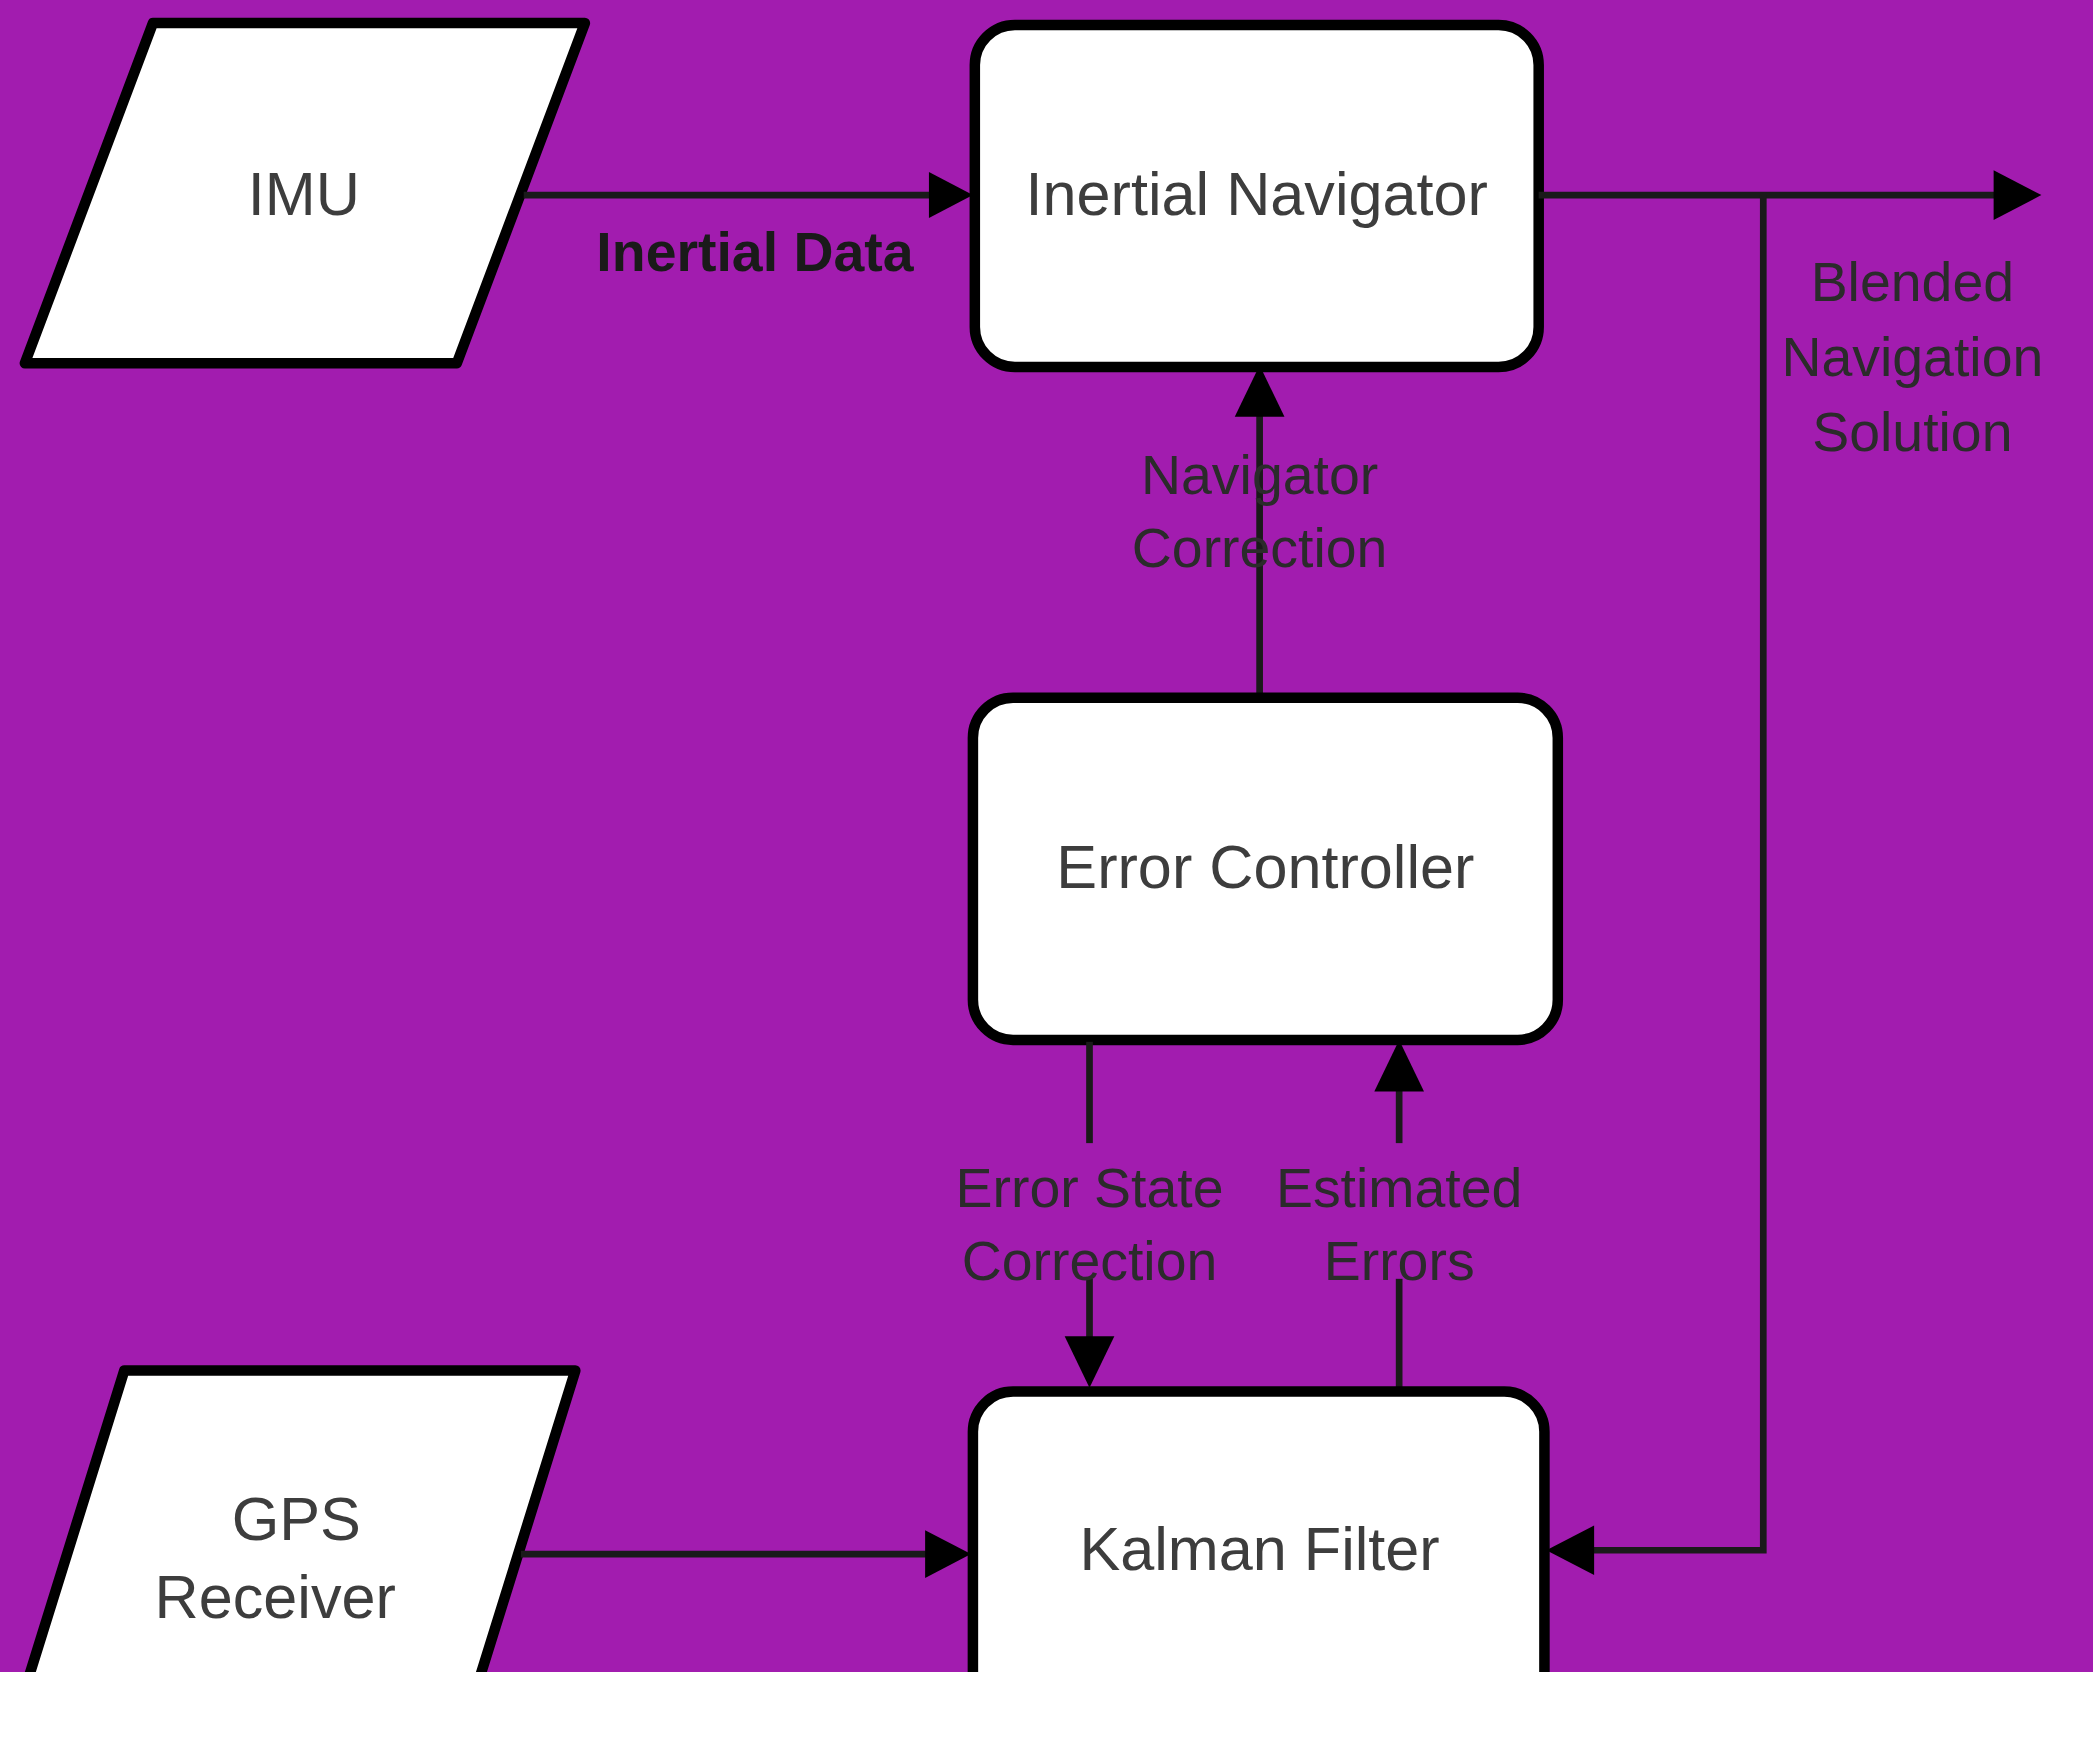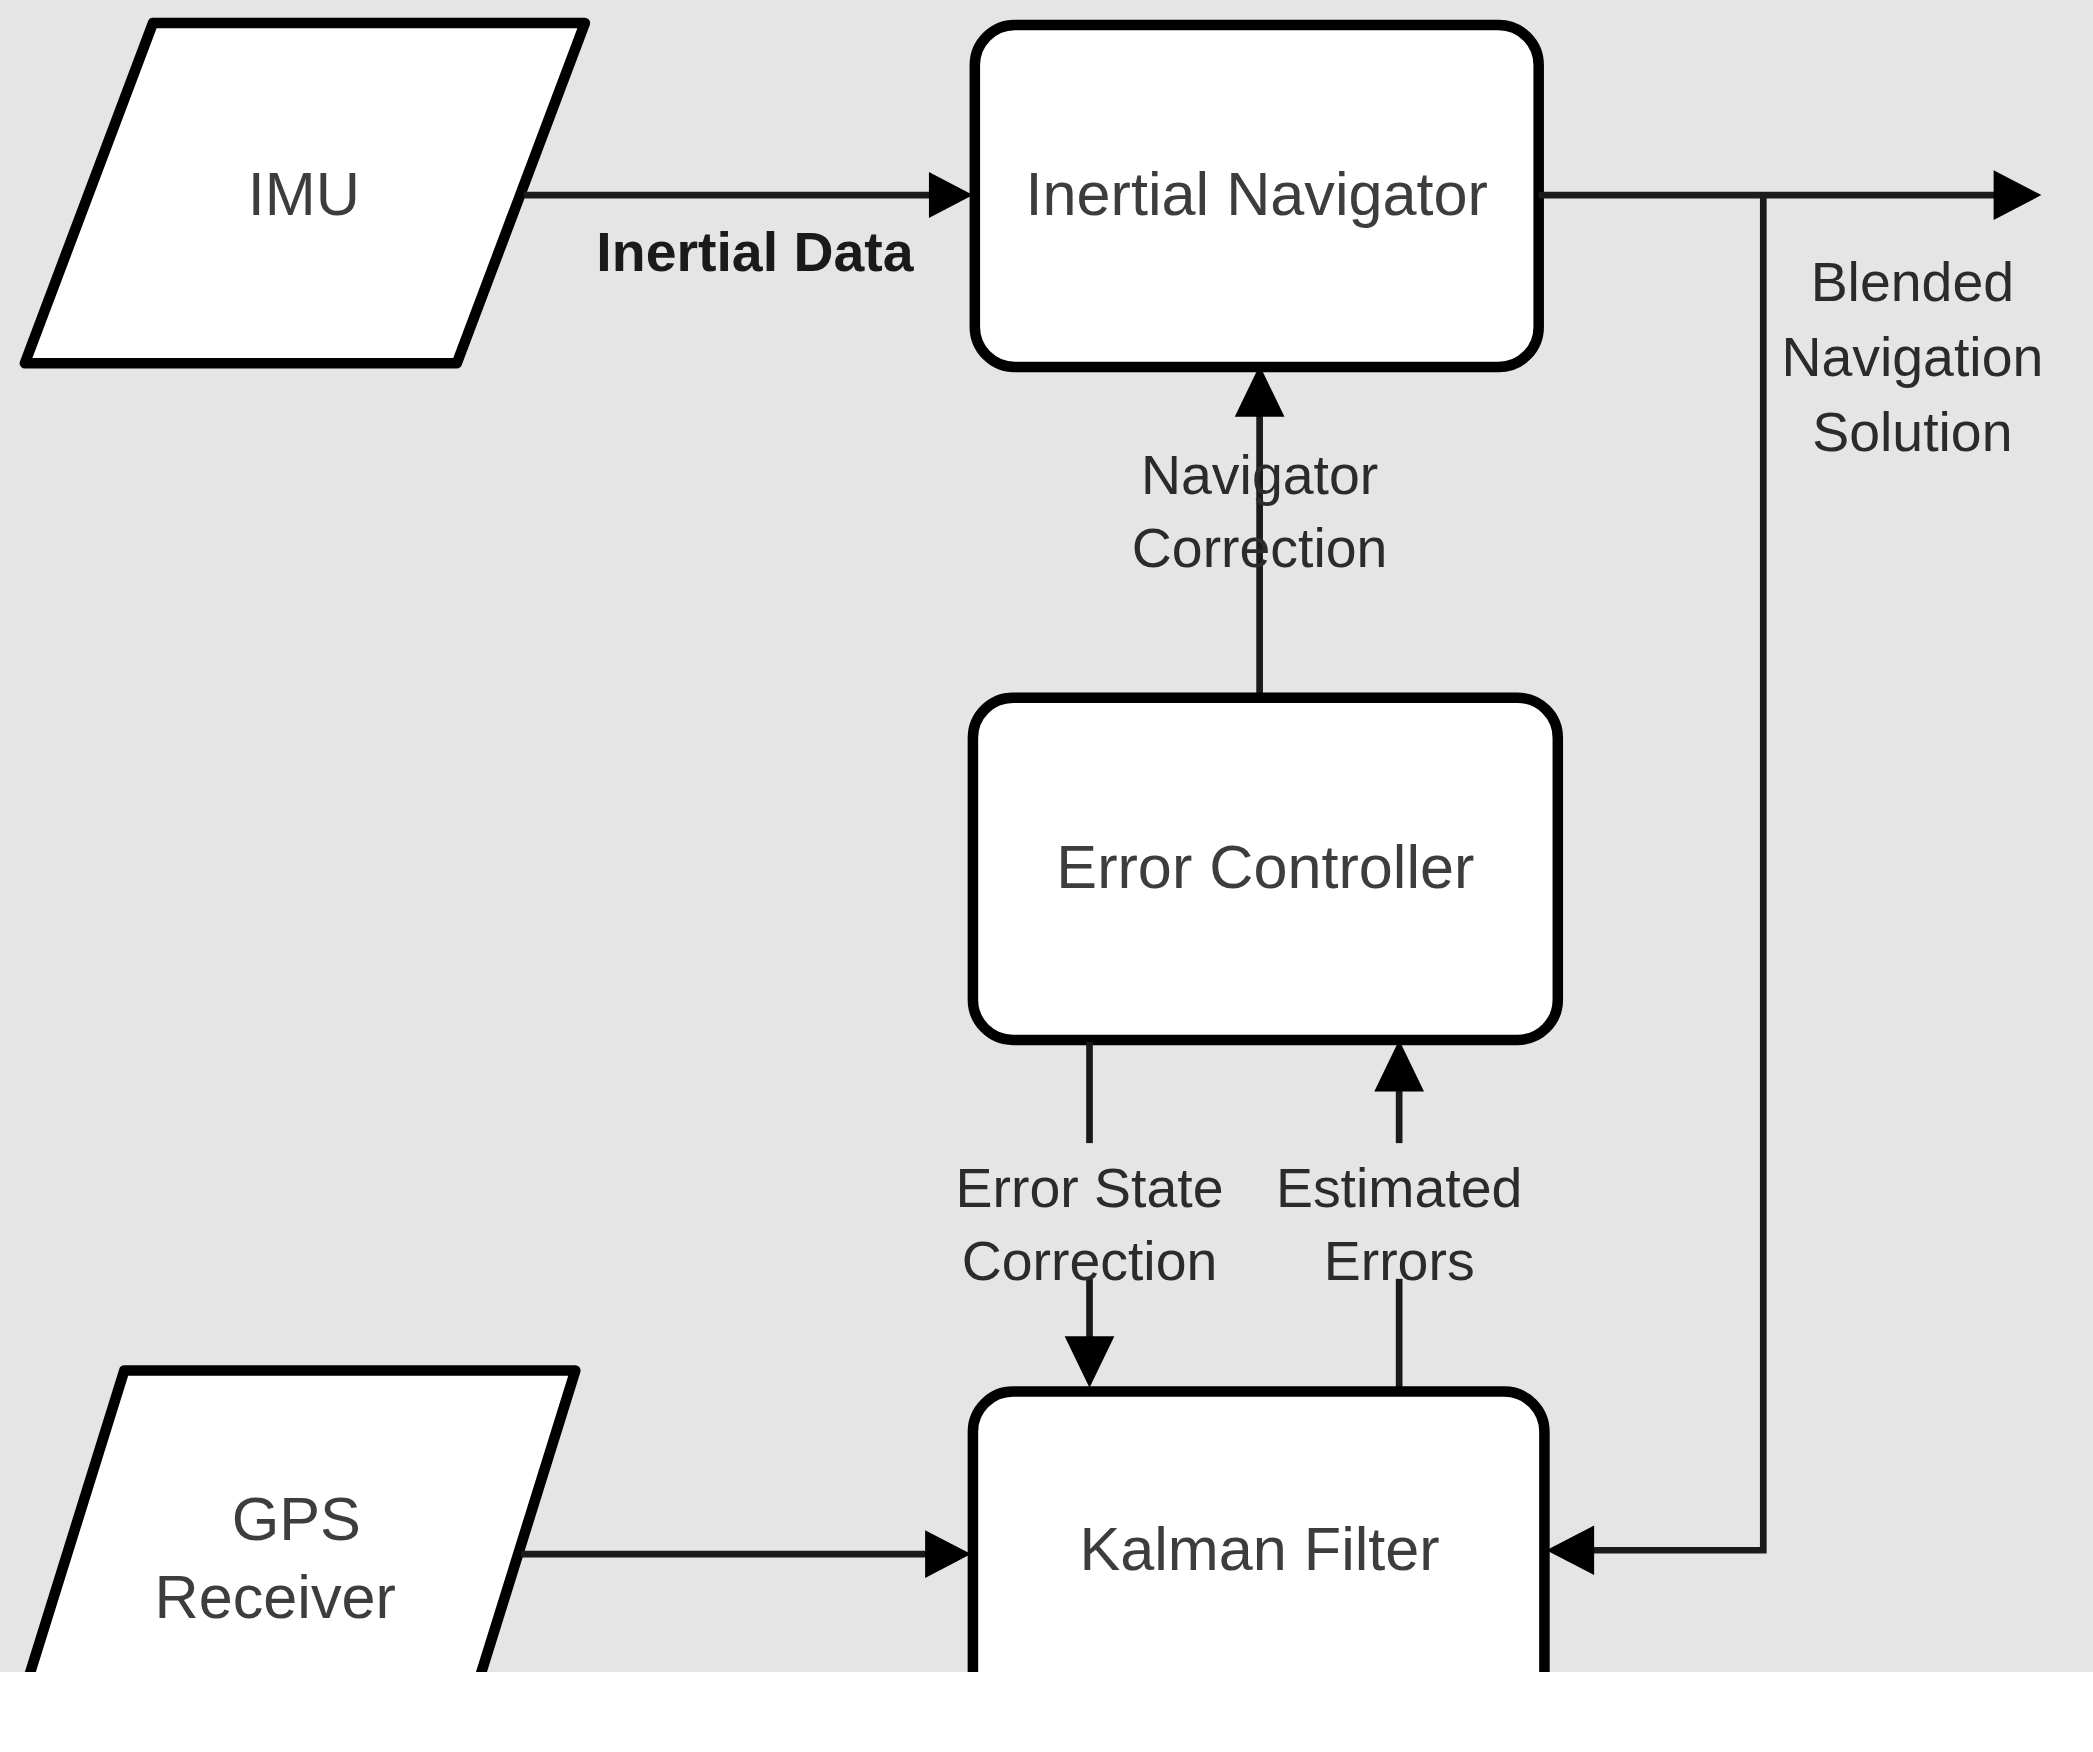--- a/index.html
+++ b/index.html
@@ -7,21 +7,21 @@
     padding: 0;
     background: #ffffff;
   }
   body {
     font-family: "Liberation Sans", sans-serif;
   }
   #diagram-root {
     width: 2093px;
     height: 1672px;
     position: relative;
-    background: #e5e5e5;
+    background: #a21caf;
     overflow: hidden;
   }
   svg#flow-svg {
     display: block;
     width: 2093px;
     height: 1752px;
   }
   .shape-stroke {
     fill: #ffffff;
     stroke: #000000;

